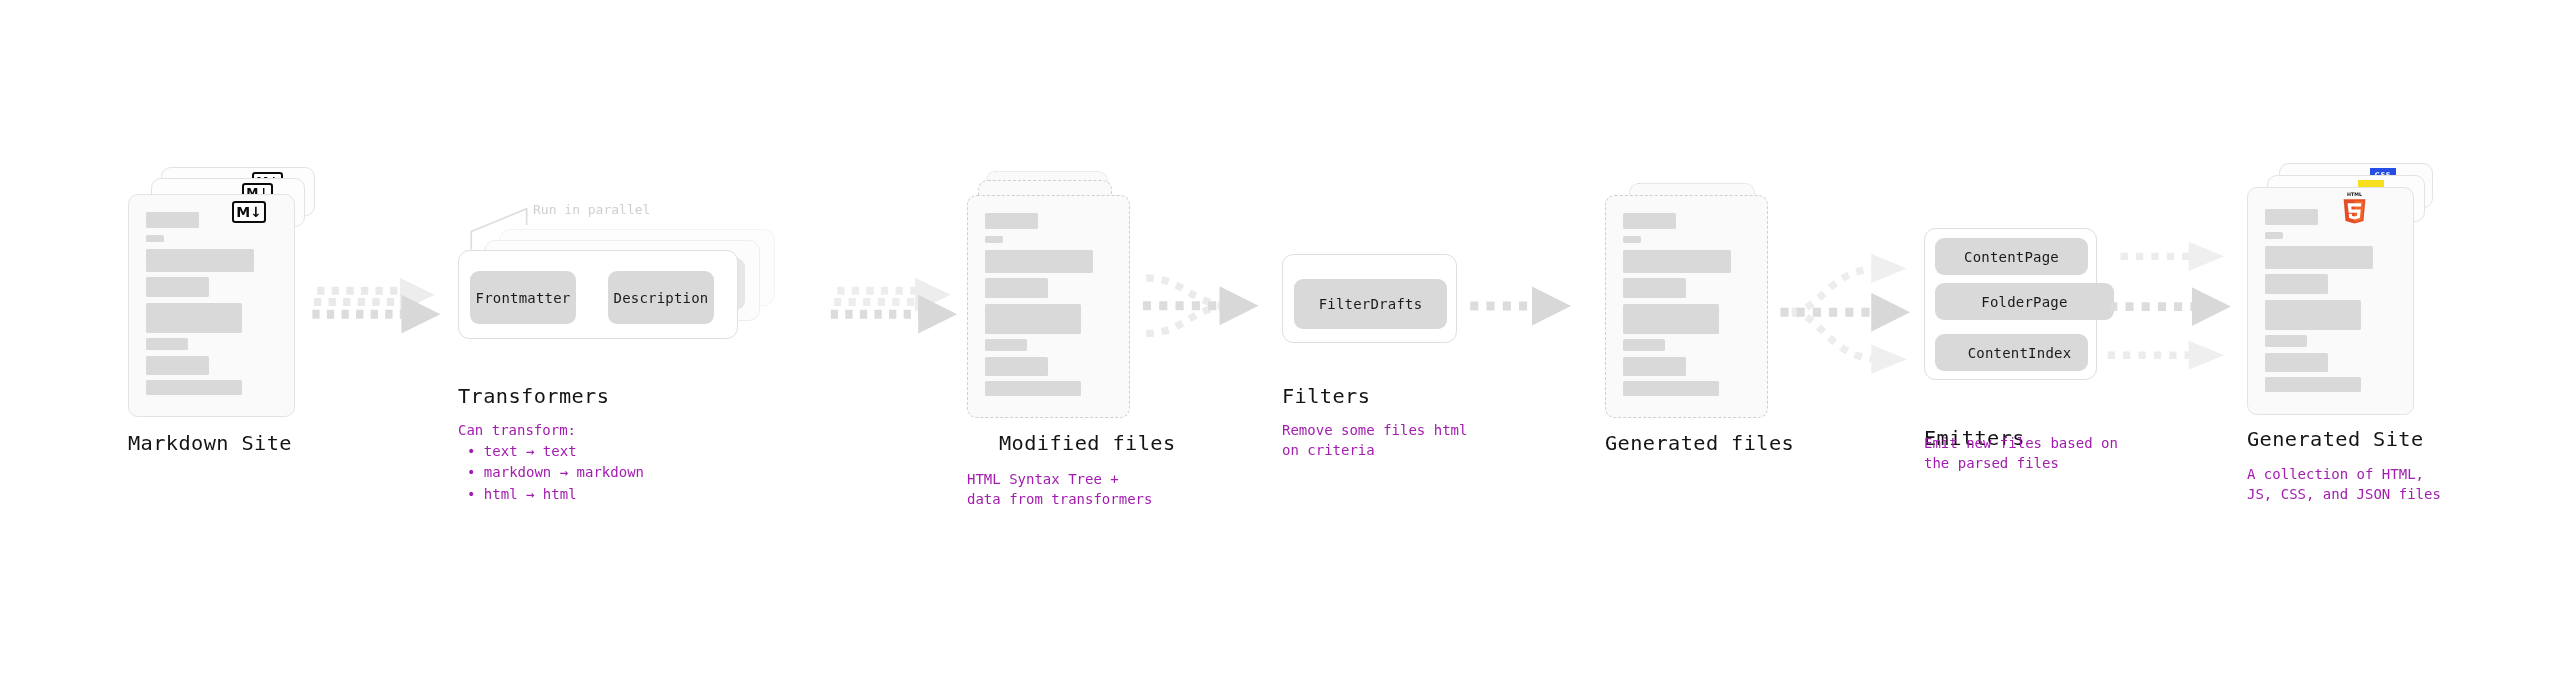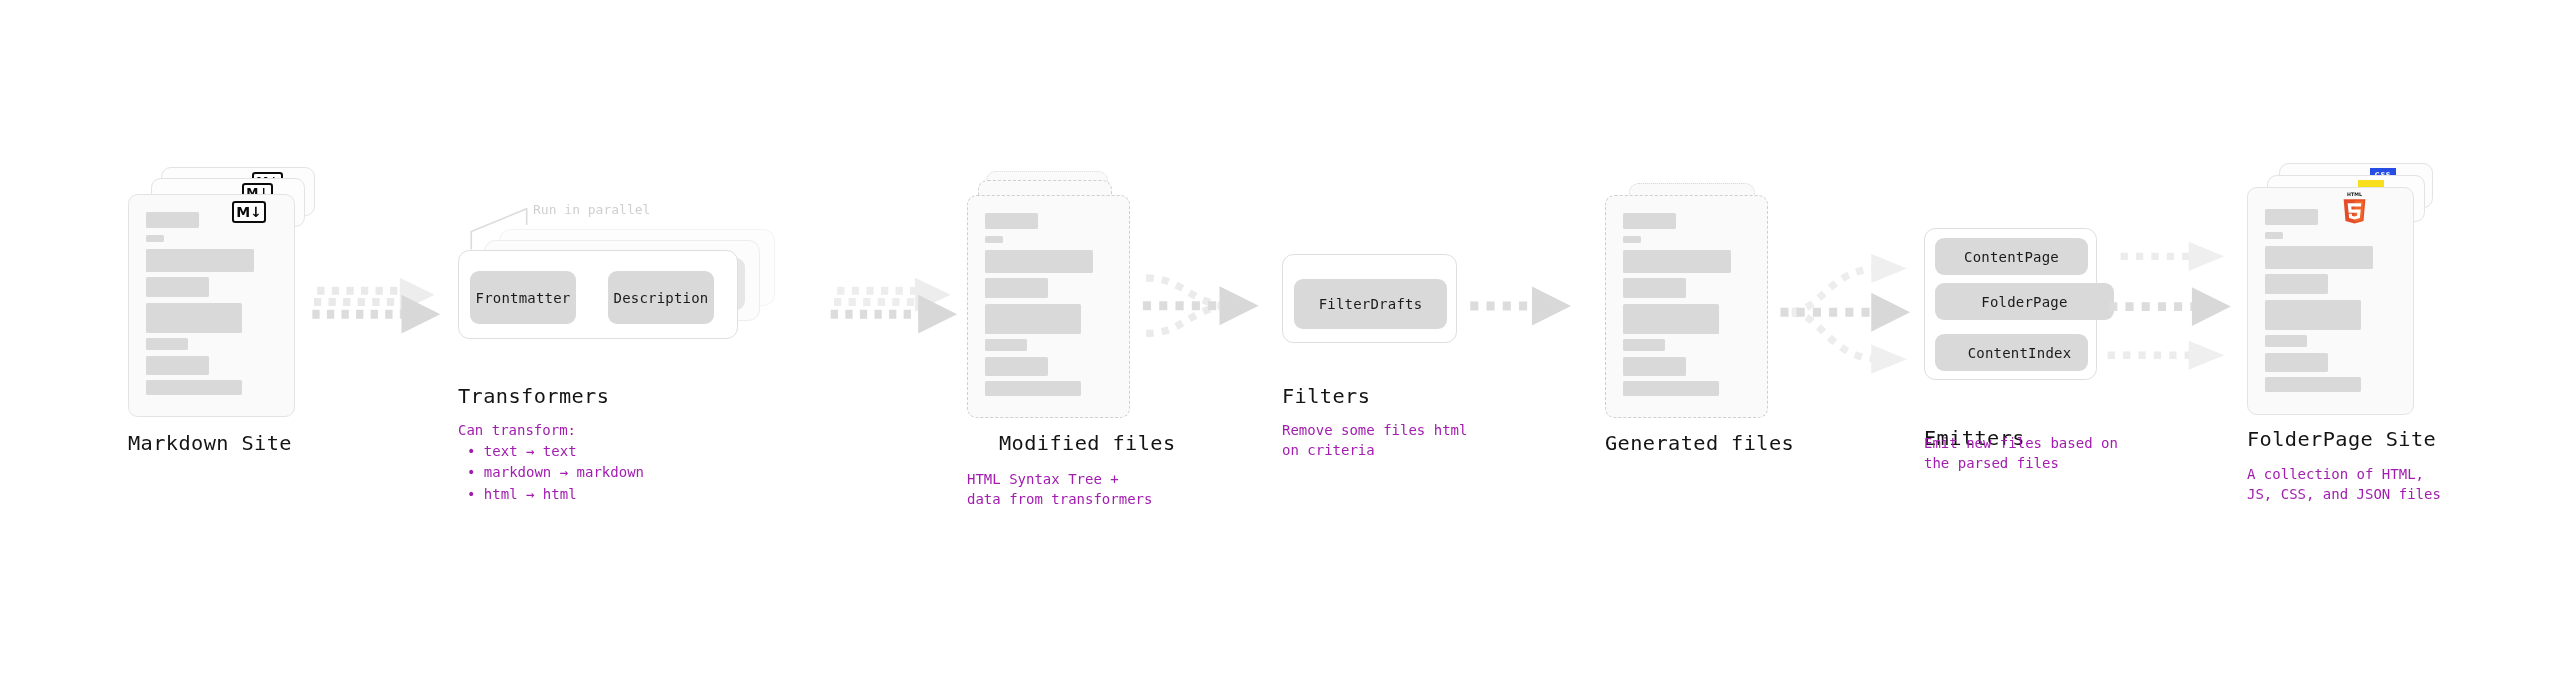--- a/index.html
+++ b/index.html
@@ -316,19 +316,19 @@
 
     <svg class="h5" style="left:2340px;top:191px;width:29px;height:34px;" viewBox="0 0 40 46">
       <text x="20" y="7" font-size="6.5" font-weight="700" text-anchor="middle" fill="#111111" font-family="DejaVu Sans, sans-serif">HTML</text>
       <path d="M5 11 L35 11 L32.4 41 L20 44.5 L7.6 41 Z" fill="#e44d26"></path>
       <path d="M20 13 L32.8 13 L30.6 39.4 L20 42.4 Z" fill="#f16529"></path>
       <path d="M10.5 16.5 L29.5 16.5 L29 21 L15.6 21 L15.9 25 L28.6 25
                L27.4 36.7 L20 38.8 L12.6 36.7 L12.1 31 L16.4 31 L16.6 33.8
                L20 34.7 L23.4 33.8 L23.8 29.4 L11.9 29.4 Z" fill="#ffffff"></path>
     </svg>
 
-    <div class="step-title" style="left:2247px;top:427px;">FolderPage Site</div>
+    <div class="step-title" style="left:2247px;top:427px;">Generated Site</div>
     <div class="step-sub" style="left:2247px;top:465px;">A collection of HTML,
 JS, CSS, and JSON files</div>
   </div>
 
 </div>
 
 
 </body></html>

